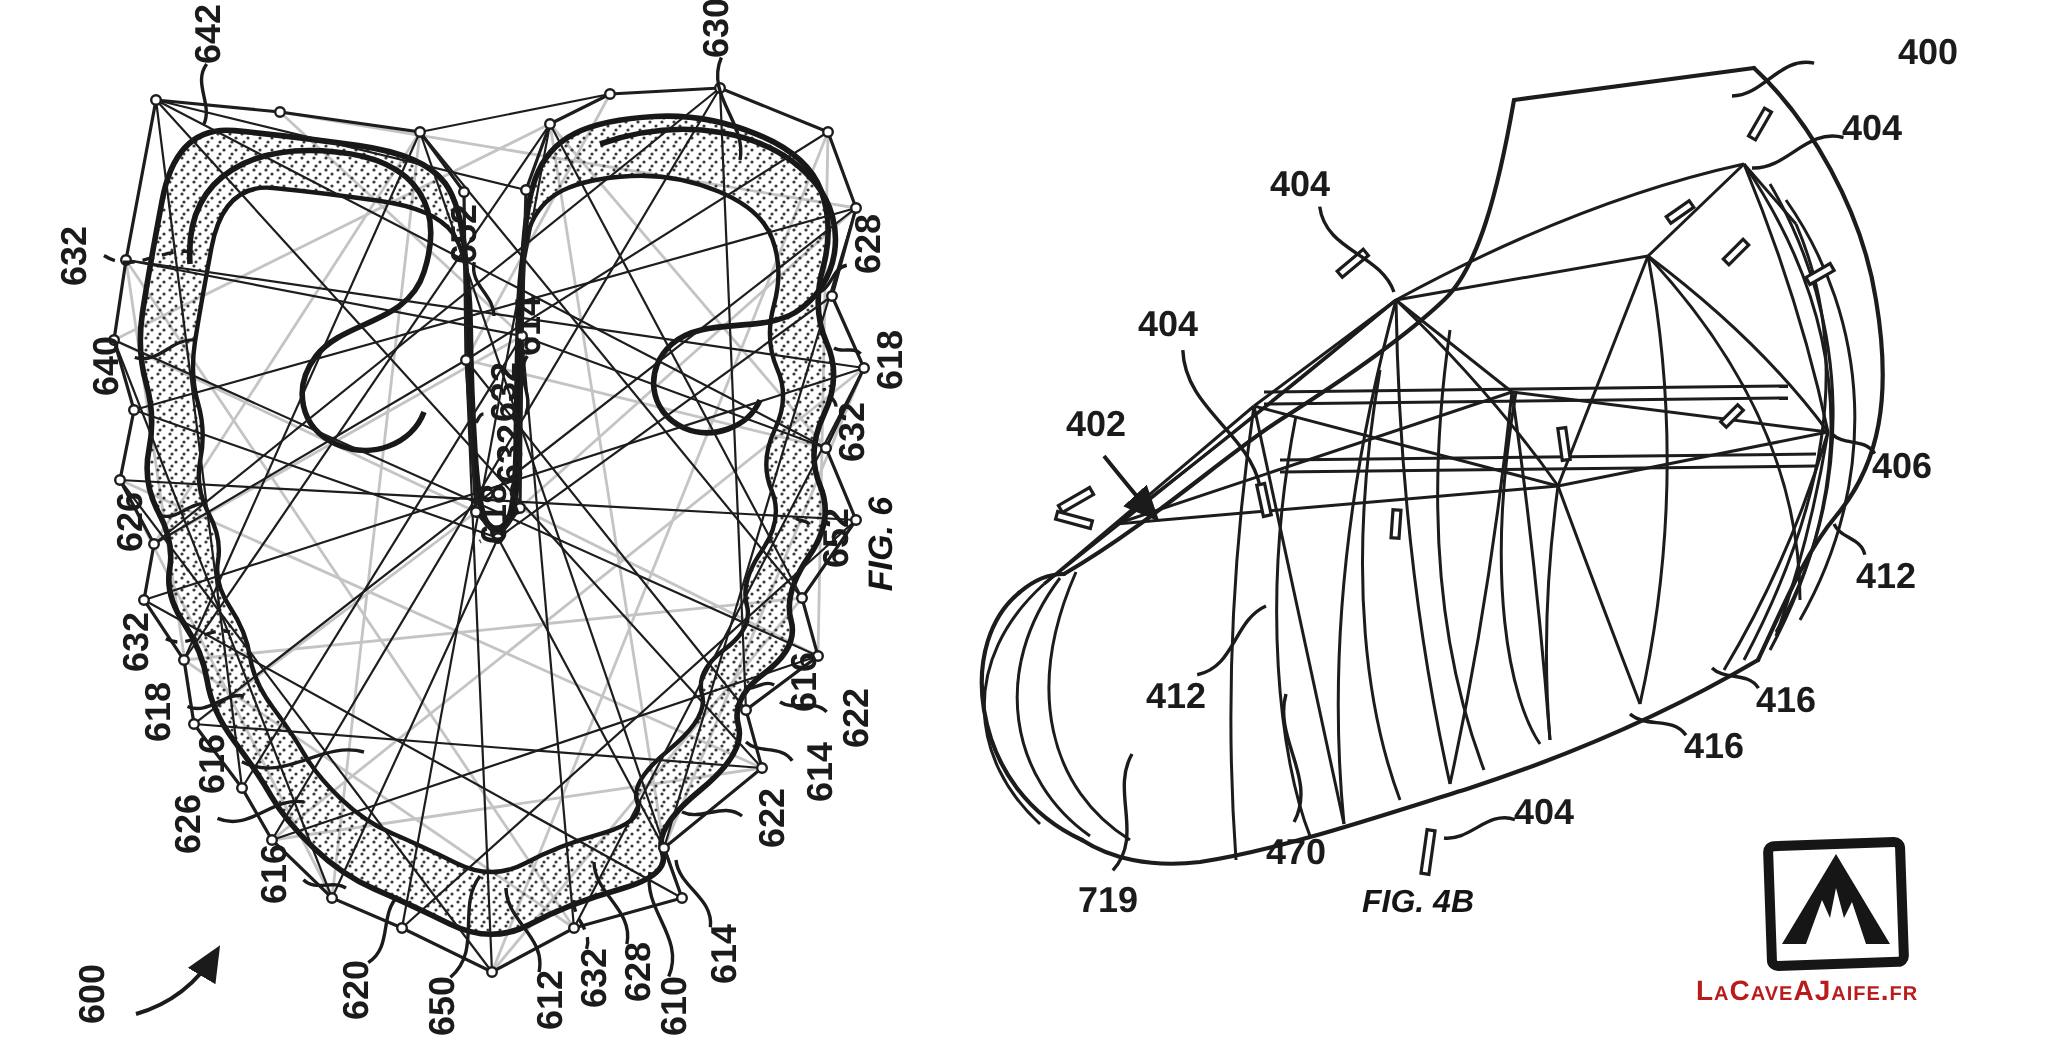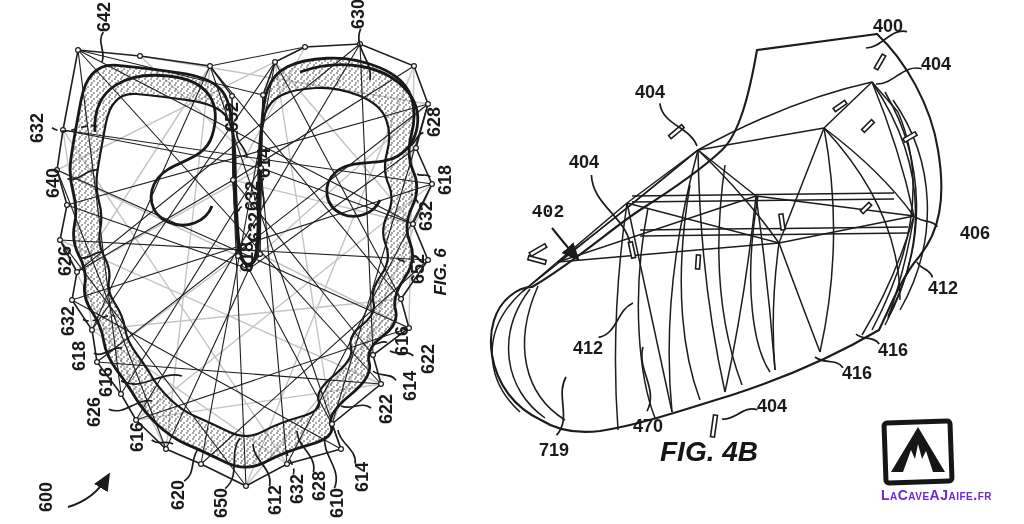--- a/index.html
+++ b/index.html
@@ -4,24 +4,24 @@
 <style>
   html,body{margin:0;padding:0;background:#e9e9e9;}
   #page{position:relative;width:1024px;height:524px;background:#ffffff;overflow:hidden;
         font-family:"Liberation Sans",sans-serif;}
   svg{position:absolute;left:0;top:0;}
   .lbl{position:absolute;font-weight:bold;font-size:18px;color:#1b1b1b;white-space:nowrap;
        transform:translate(-50%,-50%);line-height:1;}
   .lbl.rot{transform:translate(-50%,-50%) rotate(-90deg);}
   .caption{position:absolute;font-weight:bold;font-style:italic;color:#151515;white-space:nowrap;}
   #fig6-caption{left:441px;top:272px;font-size:17px;transform:translate(-50%,-50%) rotate(-90deg);}
-  #fig4b-caption{left:709px;top:452px;font-size:28px;transform:translate(-50%,-50%);}
+  #fig4b-caption{left:709px;top:452px;font-size:16px;transform:translate(-50%,-50%);}
   #wm-logo{position:absolute;left:880px;top:417px;width:76px;height:70px;}
-  #wm-text{position:absolute;left:848px;top:487px;width:144px;text-align:right;
-           font-weight:bold;font-size:14px;letter-spacing:.5px;color:#6d28d9;
+  #wm-text{position:absolute;left:848px;top:487px;width:144px;text-align:left;
+           font-weight:bold;font-size:14px;letter-spacing:.5px;color:#b91c1c;
            font-variant:small-caps;}
 </style>
 </head>
 <body>
 
 <div id="page">
 
   <svg id="fig6-art" width="470" height="524" viewBox="0 0 470 524">
       <defs>
         <pattern id="stip" width="6" height="6" patternUnits="userSpaceOnUse">
@@ -304,26 +304,26 @@
       <div class="lbl rot" style="left: 402px; top: 341px;">616</div>
       <div class="lbl rot" style="left: 232px; top: 117px;">652</div>
       <div class="lbl rot" style="left: 264px; top: 163px;">614</div>
       <div class="lbl rot" style="left: 252px; top: 196px;">632</div>
       <div class="lbl rot" style="left: 255px; top: 227px;">632</div>
       <div class="lbl rot" style="left: 247px; top: 257px;">618</div>
       <div class="lbl rot" style="left: 434px; top: 122px;">628</div>
       <div class="lbl rot" style="left: 445px; top: 180px;">618</div>
       <div class="lbl rot" style="left: 426px; top: 216px;">632</div>
       <div class="lbl rot" style="left: 418px; top: 269px;">652</div>
-      <div class="lbl" style="left: 888px; top: 26px;">400</div>
+      <div class="lbl" style="left: 964px; top: 26px;">400</div>
       <div class="lbl" style="left: 936px; top: 64px;">404</div>
       <div class="lbl" style="left: 650px; top: 92px;">404</div>
       <div class="lbl" style="left: 584px; top: 162px;">404</div>
-      <div class="lbl" style="left: 548px; top: 212px; font-family: Liberation Mono, monospace;">402</div>
-      <div class="lbl" style="left: 951px; top: 233px; margin-left: 24px;">406</div>
+      <div class="lbl" style="left: 548px; top: 212px;">402</div>
+      <div class="lbl" style="left: 951px; top: 233px;">406</div>
       <div class="lbl" style="left: 943px; top: 288px;">412</div>
       <div class="lbl" style="left: 588px; top: 348px;">412</div>
       <div class="lbl" style="left: 893px; top: 350px;">416</div>
       <div class="lbl" style="left: 857px; top: 373px;">416</div>
       <div class="lbl" style="left: 772px; top: 406px;">404</div>
       <div class="lbl" style="left: 648px; top: 426px;">470</div>
       <div class="lbl" style="left: 554px; top: 450px;">719</div>
     </div>
 
   <div id="fig6-caption" class="caption">FIG. 6</div>

